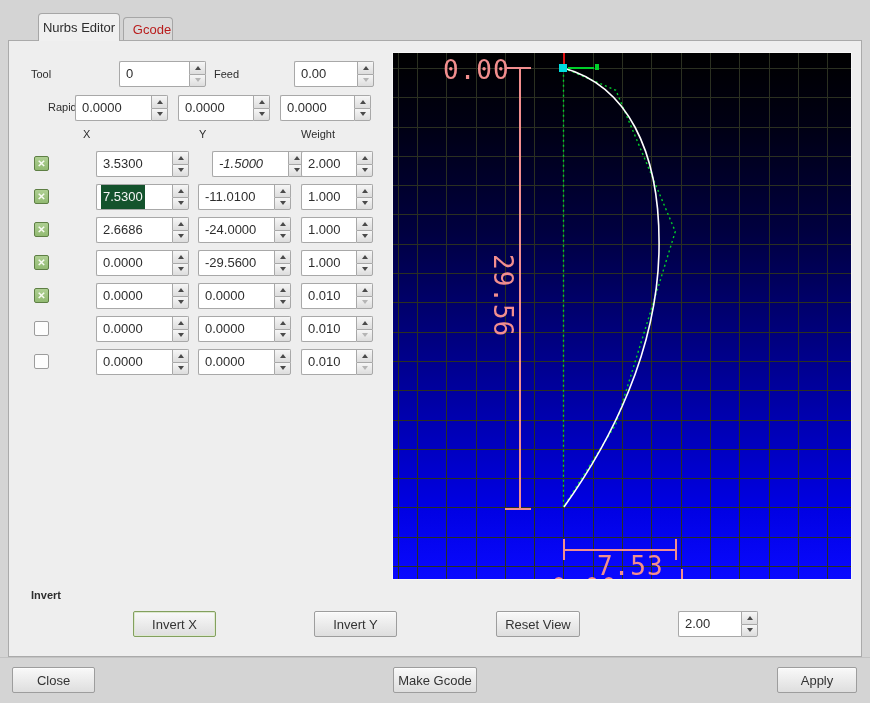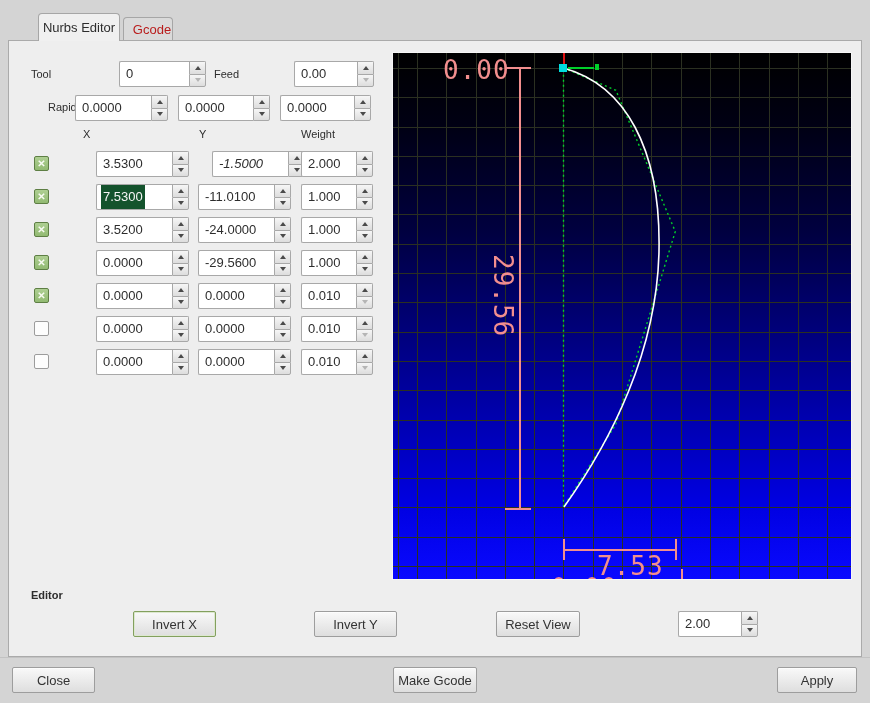--- a/index.html
+++ b/index.html
@@ -217,21 +217,21 @@
             <div class="b dn">
               <span class="arr d"></span>
             </div>
           </div>
       </div>
     </div>
 
     <div>
       <div class="chk checked" style="left:25px;top:181px;"></div>
       <div class="spin" style="left:87px;top:176px;width:93px;">
-        <div class="entry">3.5200</div>
+        <div class="entry">2.6686</div>
         <div class="sb">
             <div class="b up">
               <span class="arr u"></span>
             </div>
             <div class="b dn">
               <span class="arr d"></span>
             </div>
           </div>
       </div>
       <div class="spin" style="left:189px;top:176px;width:93px;">
@@ -425,21 +425,21 @@
 
       <div class="dimline" style="left:170px;top:486px;width:2px;height:21px;"></div>
       <div class="dimline" style="left:282px;top:486px;width:2px;height:21px;"></div>
       <div class="dimline" style="left:170px;top:496px;width:114px;height:2px;"></div>
       <div class="dimtxt" style="left:204px;top:498px;">7.53</div>
 
       <div class="dimtxt" style="left:158px;top:520px;">0.00</div>
       <div class="dimline" style="left:288px;top:516px;width:2px;height:10px;"></div>
     </div>
 
-    <div class="lbl bold" style="left:22px;top:548px;">Editor</div>
+    <div class="lbl bold" style="left:22px;top:548px;">Invert</div>
     <div class="btn focus" style="left:124px;top:570px;width:83px;">
         <span>Invert X</span>
       </div>
     <div class="btn" style="left:305px;top:570px;width:83px;">
         <span>Invert Y</span>
       </div>
     <div class="btn" style="left:487px;top:570px;width:84px;">
         <span>Reset View</span>
       </div>
     <div class="spin" style="left:669px;top:570px;width:80px;">

